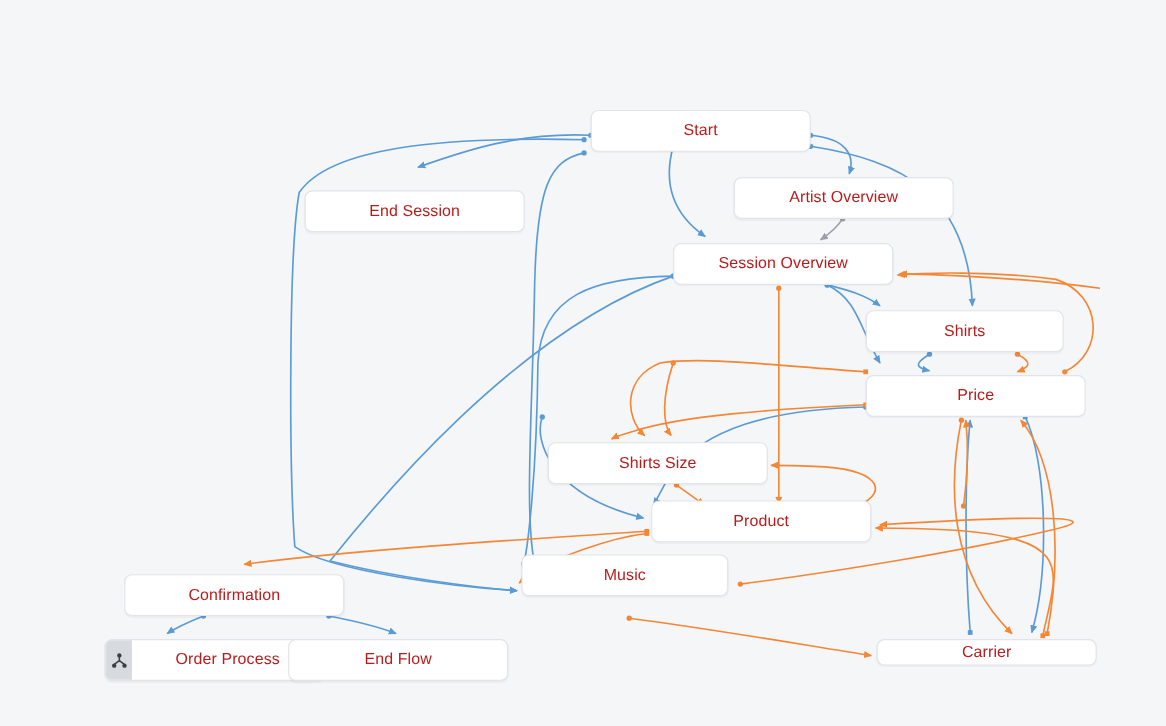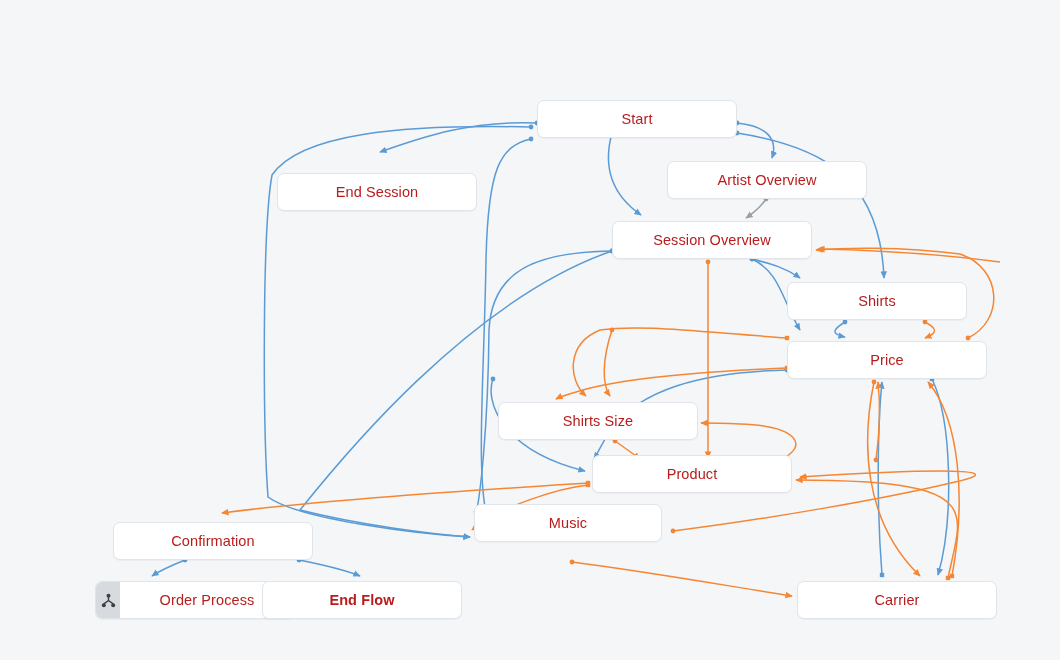--- a/index.html
+++ b/index.html
@@ -229,21 +229,21 @@
       <svg width="15" height="15" viewBox="0 0 16 16" aria-hidden="true">
         <circle cx="8" cy="3" r="2.1" fill="#3c4043"></circle>
         <circle cx="3" cy="13" r="2.1" fill="#3c4043"></circle>
         <circle cx="13" cy="13" r="2.1" fill="#3c4043"></circle>
         <path d="M8 5 L8 8 M8 8 L3.4 11.4 M8 8 L12.6 11.4" stroke="#3c4043" stroke-width="1.5" fill="none" stroke-linecap="round"></path>
       </svg>
     </span>
     <span class="node-label">Order Process</span>
   </div>
 
-  <div class="node" style="left:262px; top:581px; width:200px; height:38px;font-weight:bold;">
+  <div class="node" style="left:262px; top:581px; width:200px; height:38px;">
     <span class="node-label">End Flow</span>
   </div>
 
-  <div class="node" style="left:797px; top:581px; width:200px; height:38px;">
+  <div class="node" style="left:797px; top:581px; width:200px; height:24px;">
     <span class="node-label">Carrier</span>
   </div>
 
 </div>
 
 </body></html>

